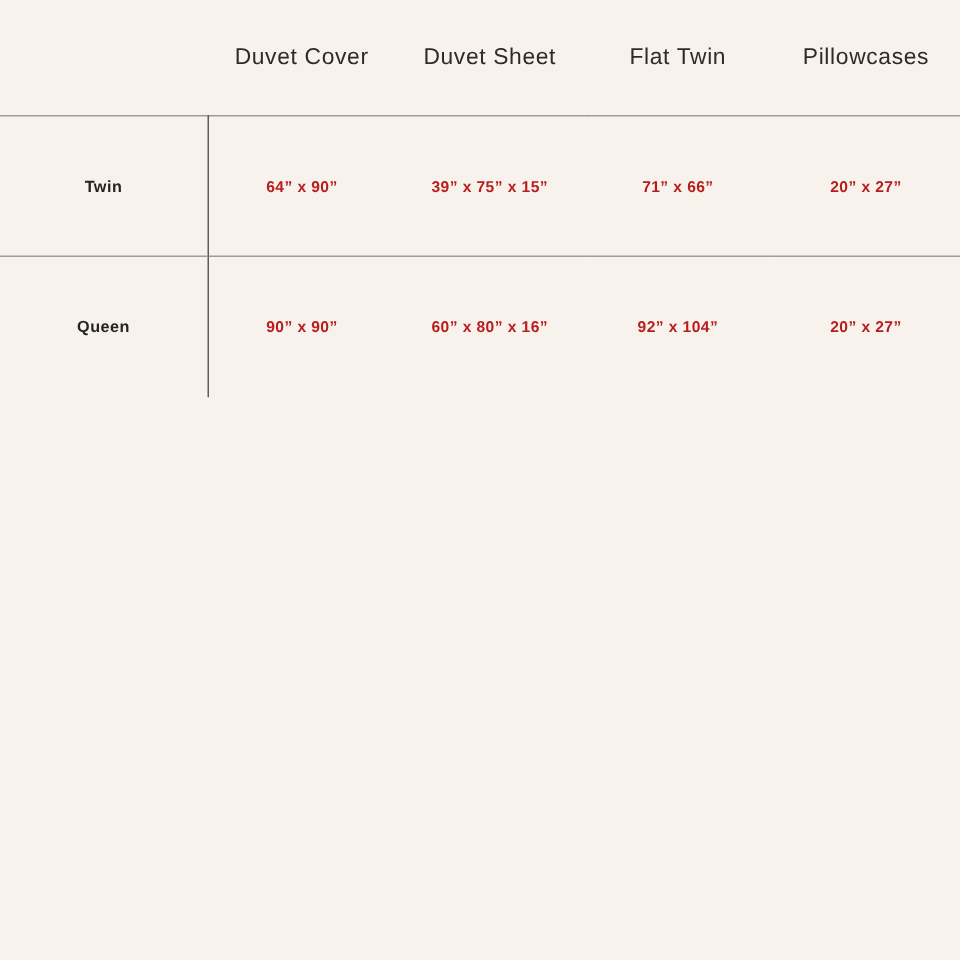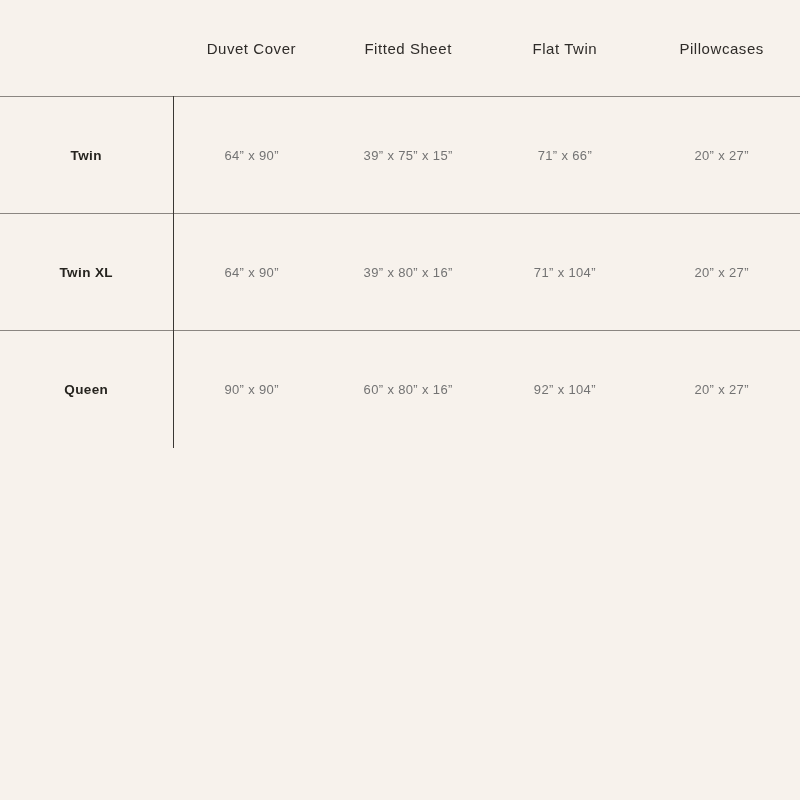--- a/index.html
+++ b/index.html
@@ -30,21 +30,21 @@
 
   
   col.c-label { width: 173px; }
   col.c-data  { width: 156.75px; }
 
   thead th {
     height: 96px;
     padding: 0;
     vertical-align: middle;
     text-align: center;
-    font-size: 15px;
+    font-size: 19px;
     font-weight: 400;
     letter-spacing: 0.55px;
     color: #2e2b28;
     background: #f7f2ec;
     border: none;
   }
   thead th.hdr-blank {
     border: none;
   }
 
@@ -63,23 +63,23 @@
   tbody td.row-label {
     font-size: 13.5px;
     font-weight: 700;
     letter-spacing: 0.4px;
     color: #26241f;
     border-right: 1.5px solid #3a3733;
   }
 
   tbody td.cell-value {
     font-size: 13px;
-    font-weight: 400;
+    font-weight: 700;
     letter-spacing: 0.35px;
-    color: #737373;
+    color: #b91c1c;
   }
 
   
   tbody tr:last-child td.row-label {
     border-bottom: none;
   }
 </style>
 </head>
 <body>
 
@@ -90,42 +90,35 @@
       <col class="c-data">
       <col class="c-data">
       <col class="c-data">
       <col class="c-data">
     </colgroup>
 
     <thead>
       <tr>
         <th class="hdr-blank"></th>
         <th>Duvet Cover</th>
-        <th>Fitted Sheet</th>
+        <th>Duvet Sheet</th>
         <th>Flat Twin</th>
         <th>Pillowcases</th>
       </tr>
     </thead>
 
     <tbody>
       <tr>
         <td class="row-label">Twin</td>
         <td class="cell-value">64” x 90”</td>
         <td class="cell-value">39” x 75” x 15”</td>
         <td class="cell-value">71” x 66”</td>
         <td class="cell-value">20” x 27”</td>
       </tr>
 
-      <tr>
-        <td class="row-label">Twin XL</td>
-        <td class="cell-value">64” x 90”</td>
-        <td class="cell-value">39” x 80” x 16”</td>
-        <td class="cell-value">71” x 104”</td>
-        <td class="cell-value">20” x 27”</td>
-      </tr>
 
 
       <tr>
         <td class="row-label">Queen</td>
         <td class="cell-value">90” x 90”</td>
         <td class="cell-value">60” x 80” x 16”</td>
         <td class="cell-value">92” x 104”</td>
         <td class="cell-value">20” x 27”</td>
       </tr>
 

